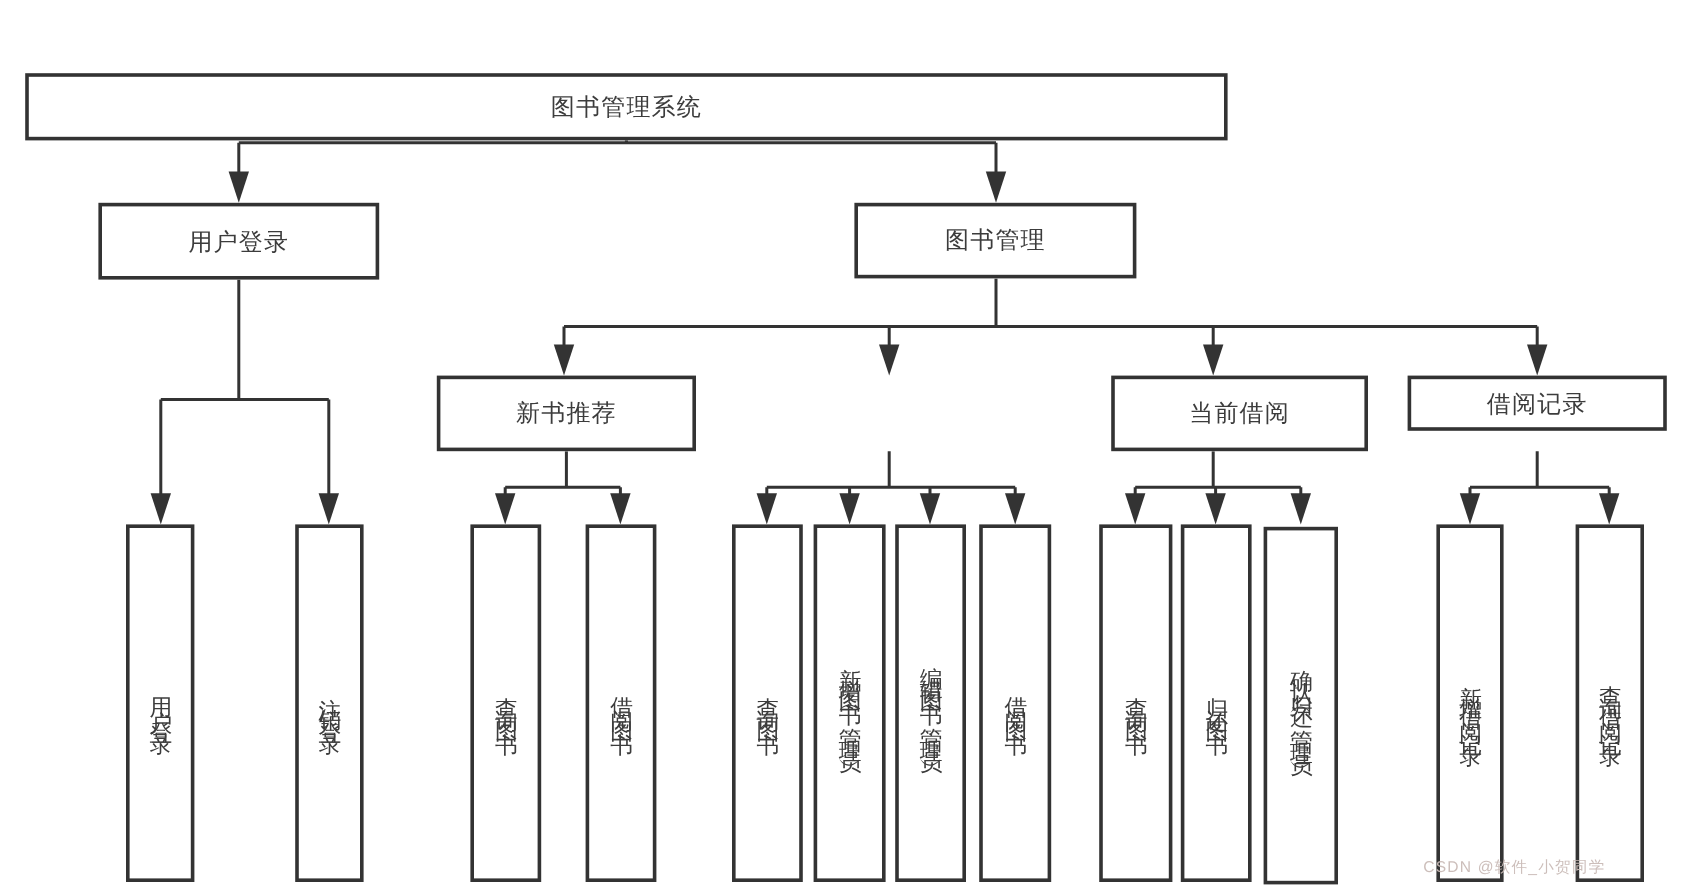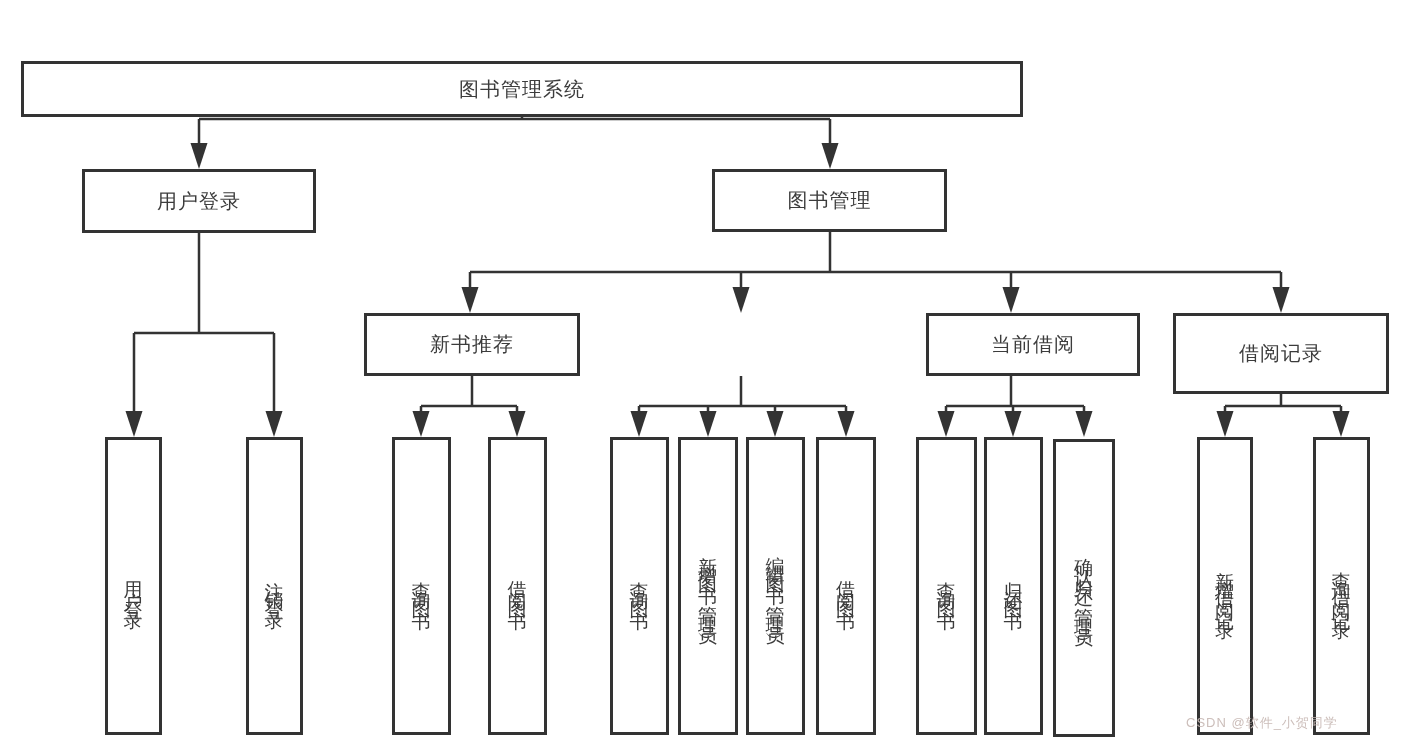--- a/index.html
+++ b/index.html
@@ -42,21 +42,21 @@
   }
   
   .n-root   { left: 21px;  top: 13px;  width: 1002px; height: 56px; margin-top: 48px; }
   
   .n-login  { left: 82px;  top: 169px; width: 234px; height: 64px; }
   .n-mgmt   { left: 712px; top: 169px; width: 235px; height: 63px; }
   
   .n-newrec { left: 364px;  top: 313px; width: 216px; height: 63px; }
   .n-borrow { left: 634px;  top: 313px; width: 214px; height: 63px; }
   .n-current{ left: 904px;  top: 313px; width: 214px; height: 63px; margin-left: 22px; }
-  .n-records{ left: 1173px; top: 313px; width: 216px; height: 81px; }
+  .n-records{ left: 1173px; top: 313px; width: 216px; height: 46px; }
   
   .leaf { top: 437px; height: 298px; }
   .n-a1 { left: 105px;  width: 57px; }
   .n-a2 { left: 246px;  width: 57px; }
   .n-b1 { left: 392px;  width: 59px; }
   .n-b2 { left: 488px;  width: 59px; }
   .n-c1 { left: 610px;  width: 59px; }
   .n-c2 { left: 678px;  width: 60px; }
   .n-c3 { left: 746px;  width: 59px; }
   .n-c4 { left: 816px;  width: 60px; }

